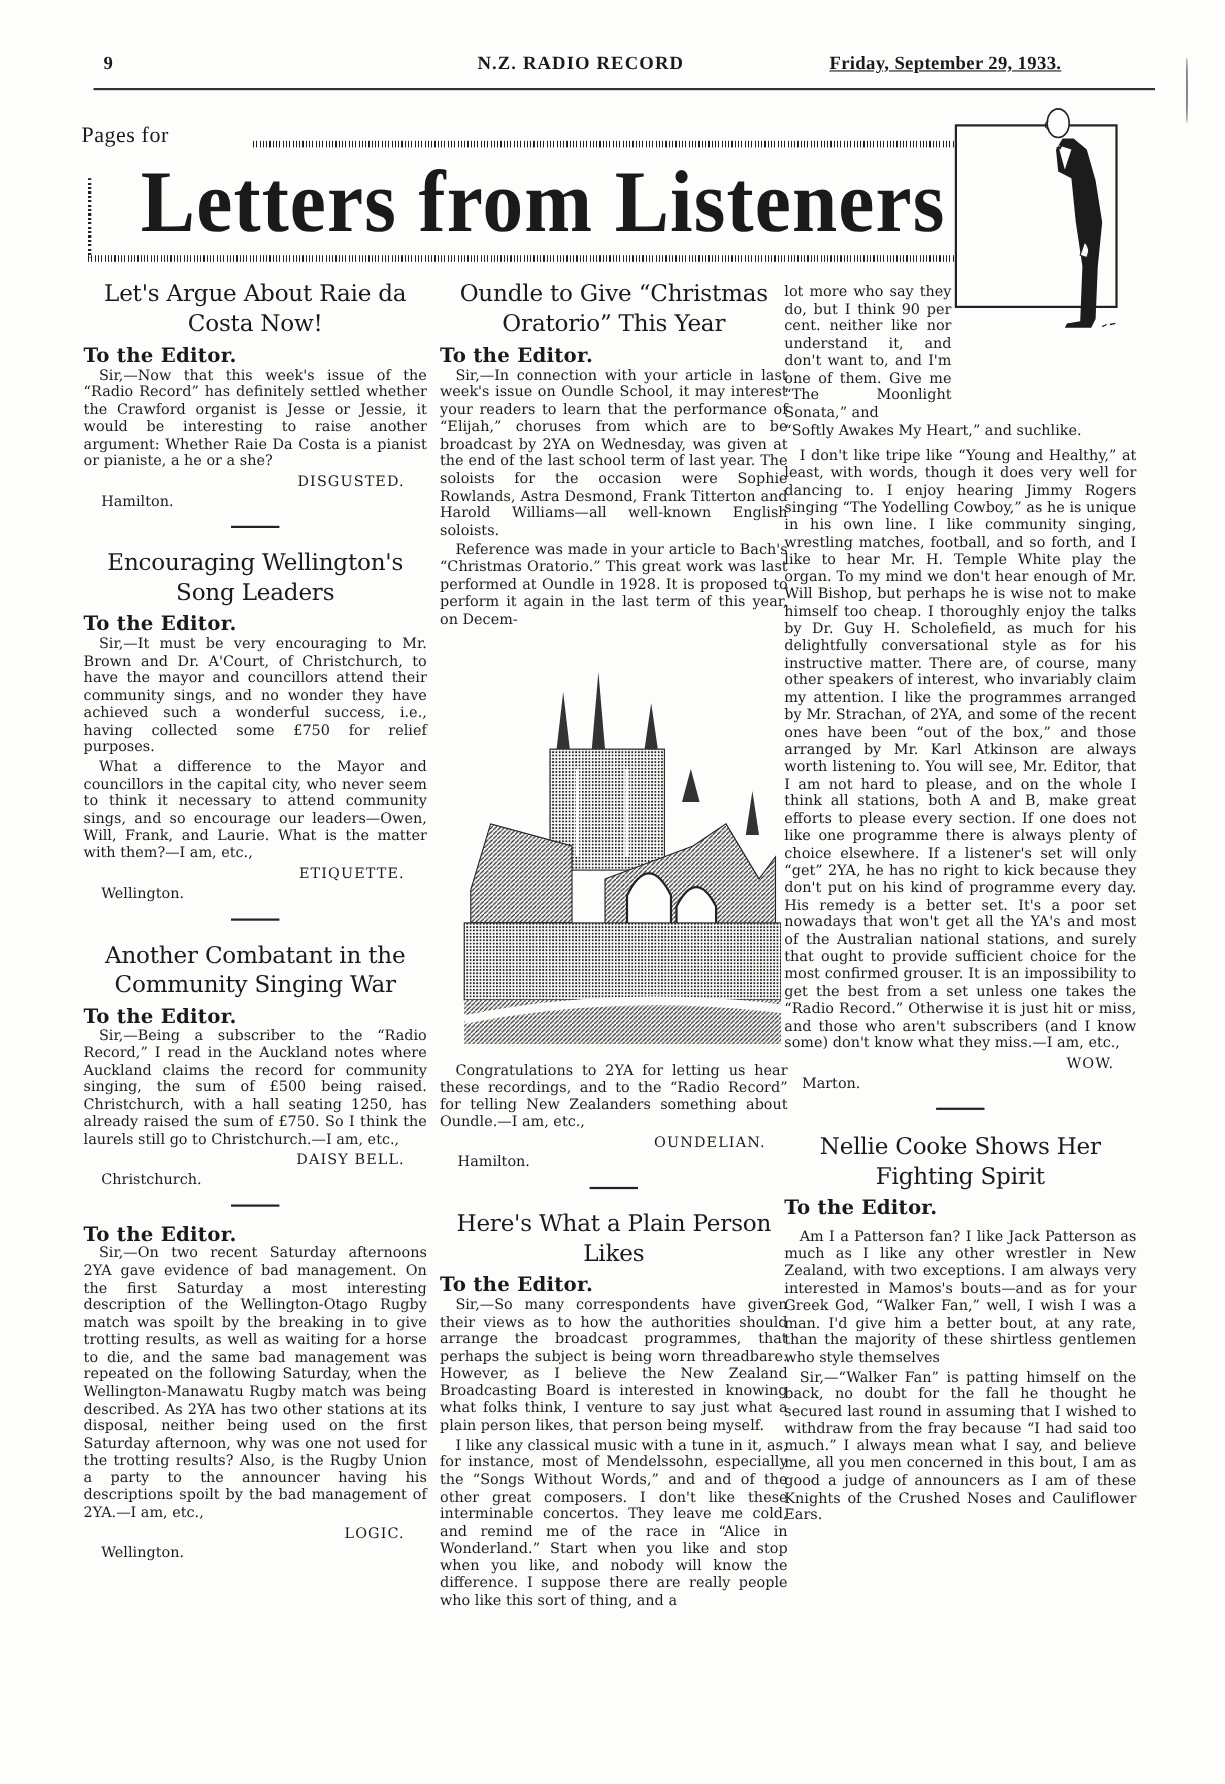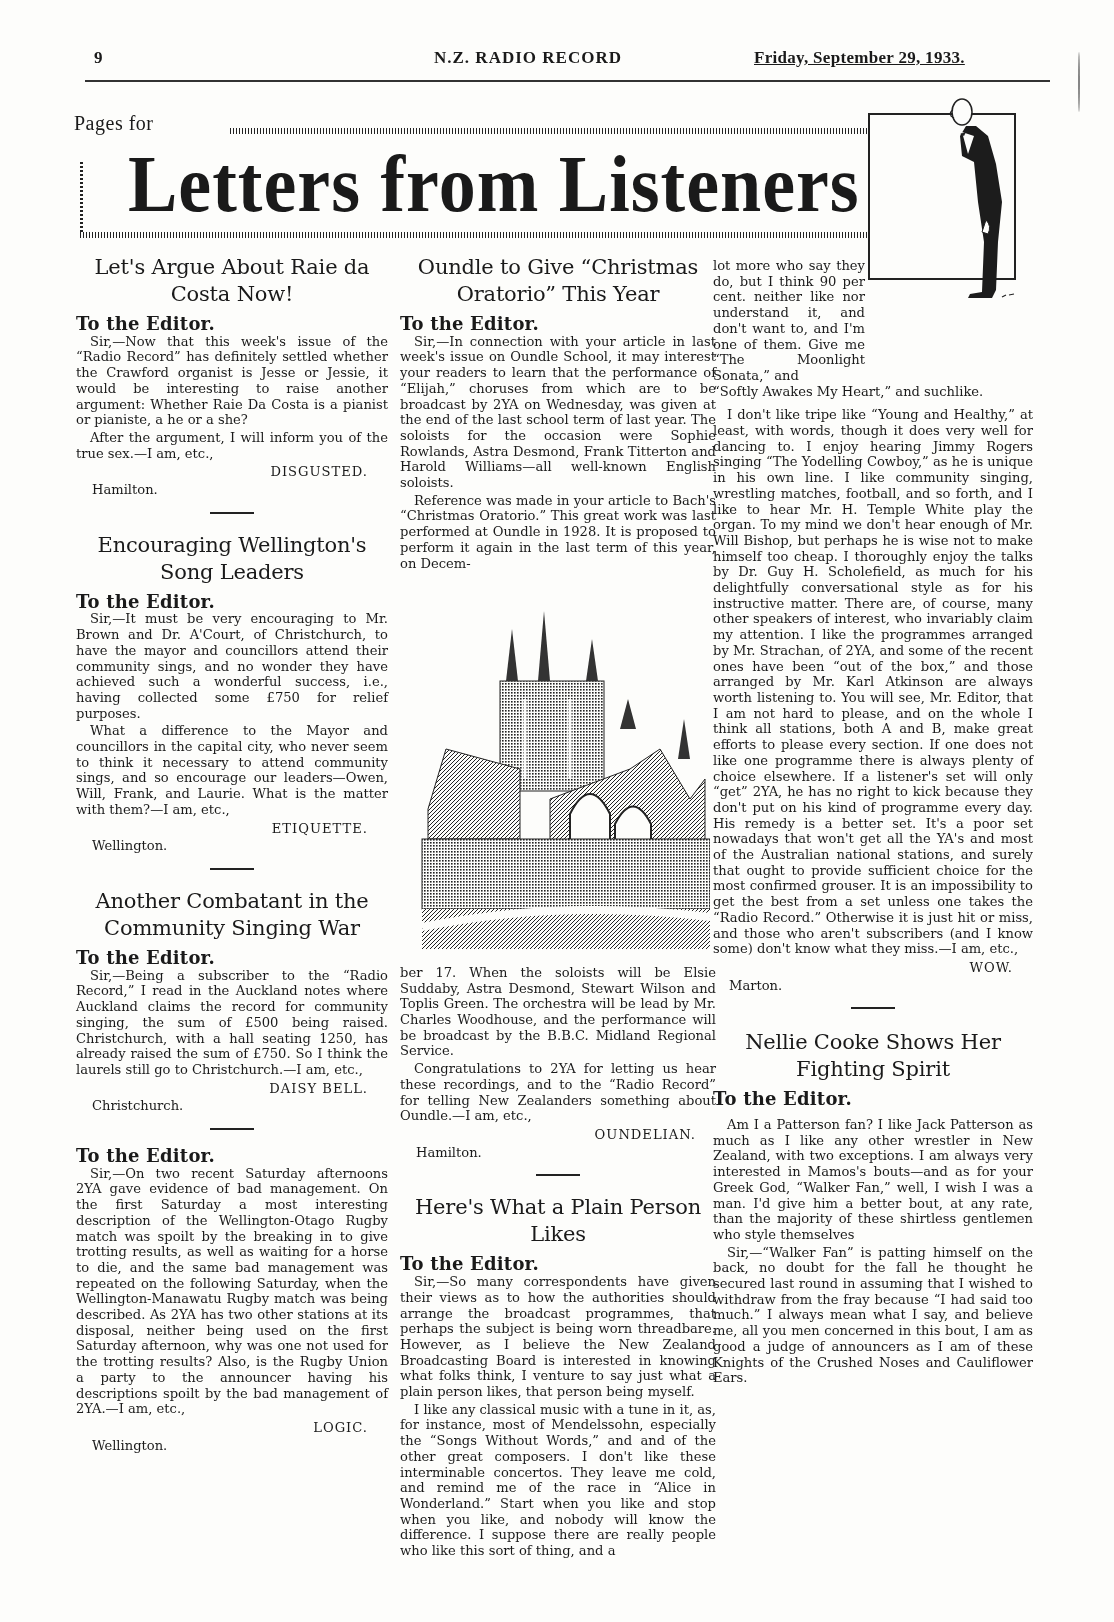--- a/index.html
+++ b/index.html
@@ -68,21 +68,20 @@
   <path d="M20 42 l6 -2 l-2 4 z" fill="#222"></path>
   <path d="M46 128 q6 6 2 14 l-6 -2 z" fill="#fdfdfb" stroke="#222" stroke-width="1"></path>
   <path d="M62 205 l4 -2 m3 0 l5 -1" stroke="#222" stroke-width="1.2" fill="none"></path>
 </svg>
 
 <div class="col col1">
   <article>
     <h2 class="headline">Let's Argue About Raie da Costa Now!</h2>
     <div class="salute">To the Editor.</div>
     <p class="para">Sir,—Now that this week's issue of the “Radio Record” has definitely settled whether the Crawford organist is Jesse or Jessie, it would be interesting to raise another argument: Whether Raie Da Costa is a pianist or pianiste, a he or a she?</p>
-    <p class="para">After the argument, I will inform you of the true sex.—I am, etc.,</p>
     <div class="sig">DISGUSTED.</div>
     <div class="place">Hamilton.</div>
   </article>
   <div class="divider"></div>
 
   <article>
     <h2 class="headline">Encouraging Wellington's Song Leaders</h2>
     <div class="salute">To the Editor.</div>
     <p class="para">Sir,—It must be very encouraging to Mr. Brown and Dr. A'Court, of Christchurch, to have the mayor and councillors attend their community sings, and no wonder they have achieved such a wonderful success, i.e., having collected some £750 for relief purposes.</p>
     <p class="para">What a difference to the Mayor and councillors in the capital city, who never seem to think it necessary to attend community sings, and so encourage our leaders—Owen, Will, Frank, and Laurie. What is the matter with them?—I am, etc.,</p>
@@ -140,21 +139,20 @@
       <polygon points="220,130 228,100 236,130" fill="#333"></polygon>
       <polygon points="278,160 284,120 290,160" fill="#333"></polygon>
       <path d="M170 215 q20 -40 40 0 v50 h-40 z" fill="#fdfdfb" stroke="#222" stroke-width="2"></path>
       <path d="M215 225 q18 -35 36 0 v45 h-36 z" fill="#fdfdfb" stroke="#222" stroke-width="2"></path>
 
       <rect x="22" y="240" width="288" height="70" fill="url(#hatch)" stroke="#222"></rect>
       <rect x="22" y="310" width="288" height="40" fill="url(#hatch2)"></rect>
       <path d="M22 328 Q160 300 310 318" stroke="#fdfdfb" stroke-width="8" fill="none"></path>
     </svg>
 
-    <p class="para" style="text-indent:0">ber 17. When the soloists will be Elsie Suddaby, Astra Desmond, Stewart Wilson and Toplis Green. The orchestra will be lead by Mr. Charles Woodhouse, and the performance will be broadcast by the B.B.C. Midland Regional Service.</p>
     <p class="para">Congratulations to 2YA for letting us hear these recordings, and to the “Radio Record” for telling New Zealanders something about Oundle.—I am, etc.,</p>
     <div class="sig">OUNDELIAN.</div>
     <div class="place">Hamilton.</div>
   </article>
   <div class="divider"></div>
 
   <article>
     <h2 class="headline">Here's What a Plain Person Likes</h2>
     <div class="salute">To the Editor.</div>
     <p class="para">Sir,—So many correspondents have given their views as to how the authorities should arrange the broadcast programmes, that perhaps the subject is being worn threadbare. However, as I believe the New Zealand Broadcasting Board is interested in knowing what folks think, I venture to say just what a plain person likes, that person being myself.</p>

